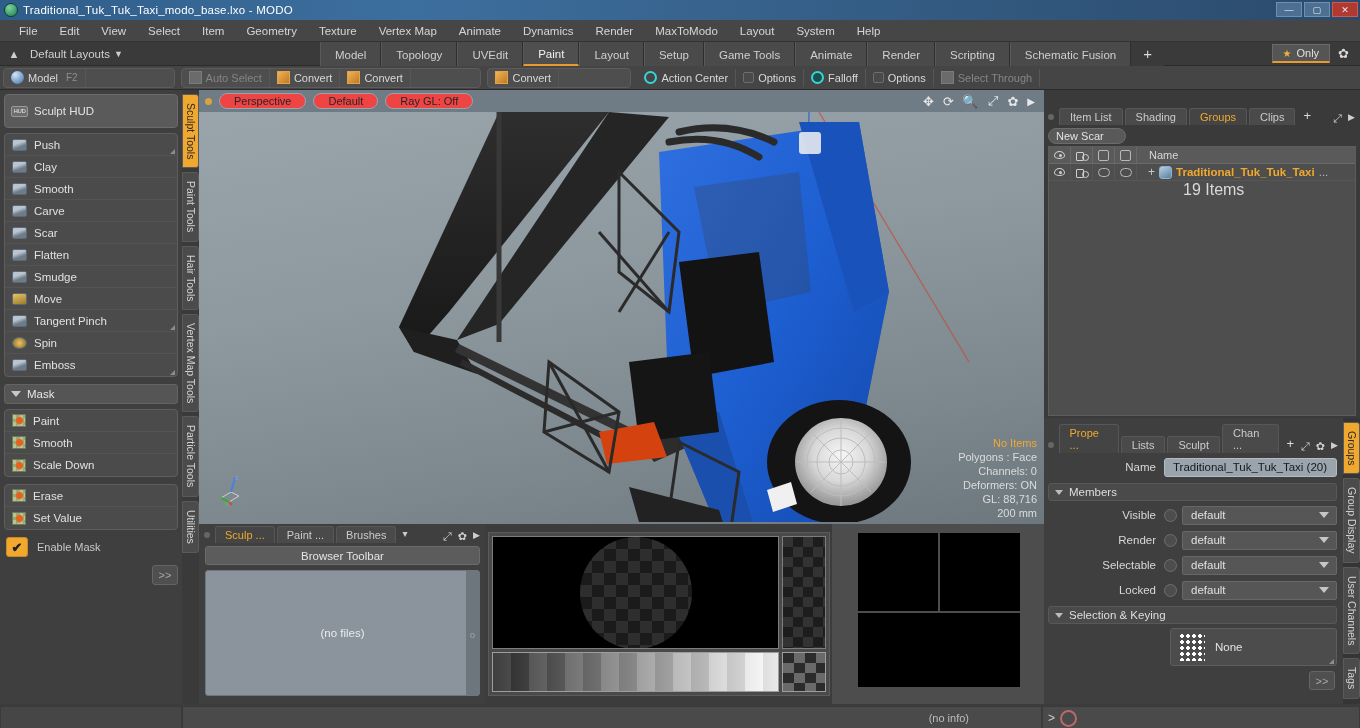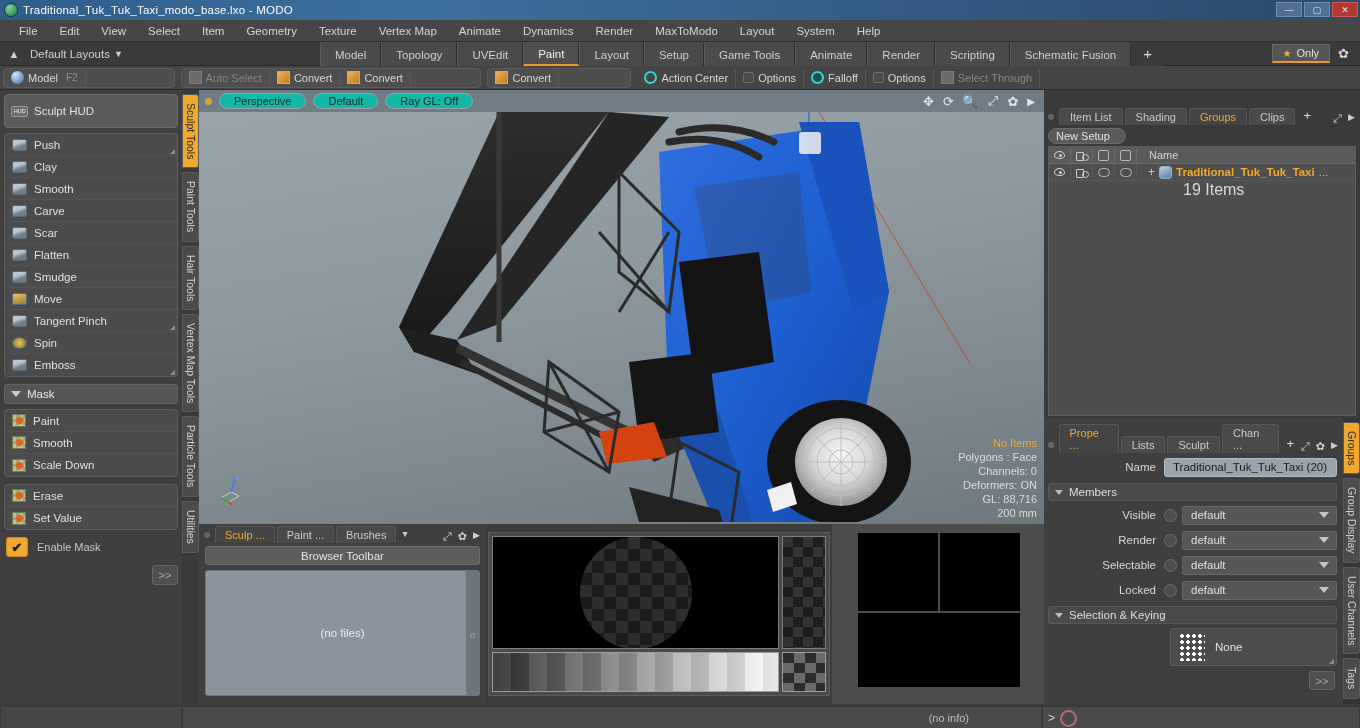--- a/index.html
+++ b/index.html
@@ -104,21 +104,21 @@
   .vtab { writing-mode:vertical-rl; text-orientation:mixed; font-size:10.5px;
     color:#d2d2d2; background:#4b4b4b; border:1px solid #5a5a5a; border-radius:0 3px 3px 0;
     padding:8px 1px; margin-bottom:4px; text-align:center; }
   .vtab.active { background:#f0a92e; color:#2a2a2a; }
 
   
   .center { flex:1; display:flex; flex-direction:column; background:#3c3c3c; }
   .vp-head { height:22px; background:#6f7b85; display:flex; align-items:center;
     gap:7px; padding:0 6px; }
   .vp-dot { width:7px;height:7px;border-radius:50%;background:#d8a33c; }
-  .vp-pill { background:#14b8a6; border:1px solid #99a3ab; border-radius:9px;
+  .vp-pill { background:#ef4444; border:1px solid #99a3ab; border-radius:9px;
     padding:1px 14px; font-size:11px; color:#1f262b; }
   .vp-tools { margin-left:auto; display:flex; align-items:center; gap:9px;
     color:#e8e8e8; font-size:13px; padding-right:3px;}
   .viewport { flex:1; position:relative; overflow:hidden;
     background:linear-gradient(170deg,#9aa4ab 0%,#8e989f 40%,#7d878e 75%,#6d777e 100%); }
   .vp-info { position:absolute; right:7px; bottom:4px; text-align:right;
     font-size:11px; color:#dcdcdc; line-height:14px; }
   .vp-info .hl { color:#f0a92e; }
   .axis { position:absolute; left:16px; bottom:18px; width:34px; height:34px; }
 
@@ -655,21 +655,21 @@
       <div class="rtab">Shading</div>
       <div class="rtab active">Groups</div>
       <div class="rtab">Clips</div>
       <div style="font-size:13px;color:#dcdcdc;padding:0 6px 2px">+</div>
       <div class="rp-icons">
         <span>⤢</span>
         <span style="font-size:9px">▶</span>
       </div>
     </div>
 
-    <div class="newgroup">New Setup</div>
+    <div class="newgroup">New Scar</div>
 
     <div class="tree">
       <div class="tree-head">
         <span class="th-col">
             <i class="eye"></i>
           </span>
         <span class="th-col">
             <i class="cam"></i>
           </span>
         <span class="th-col">

